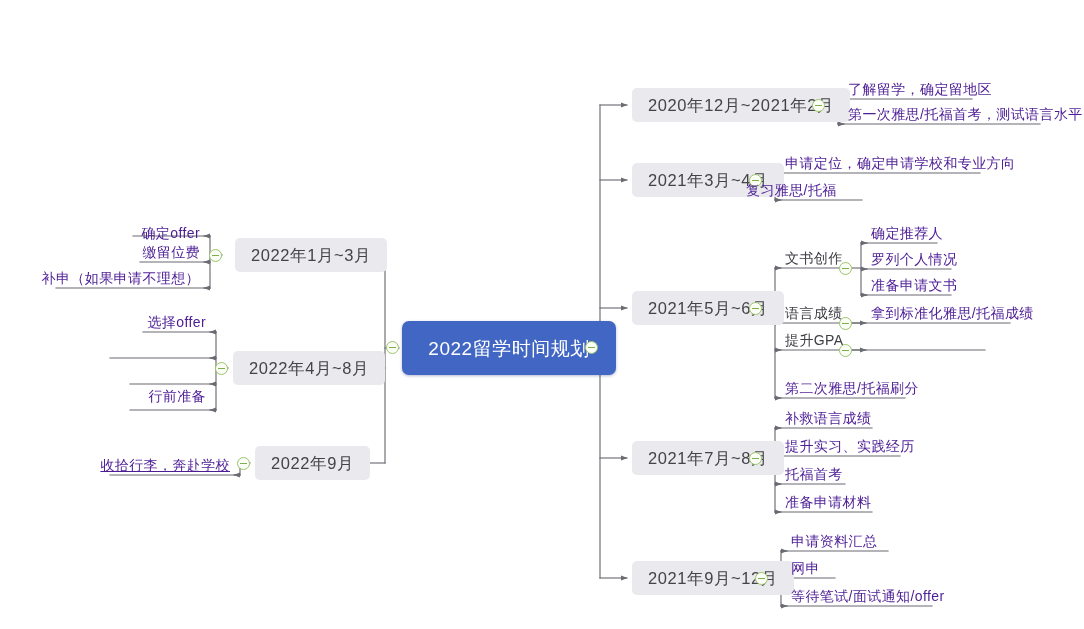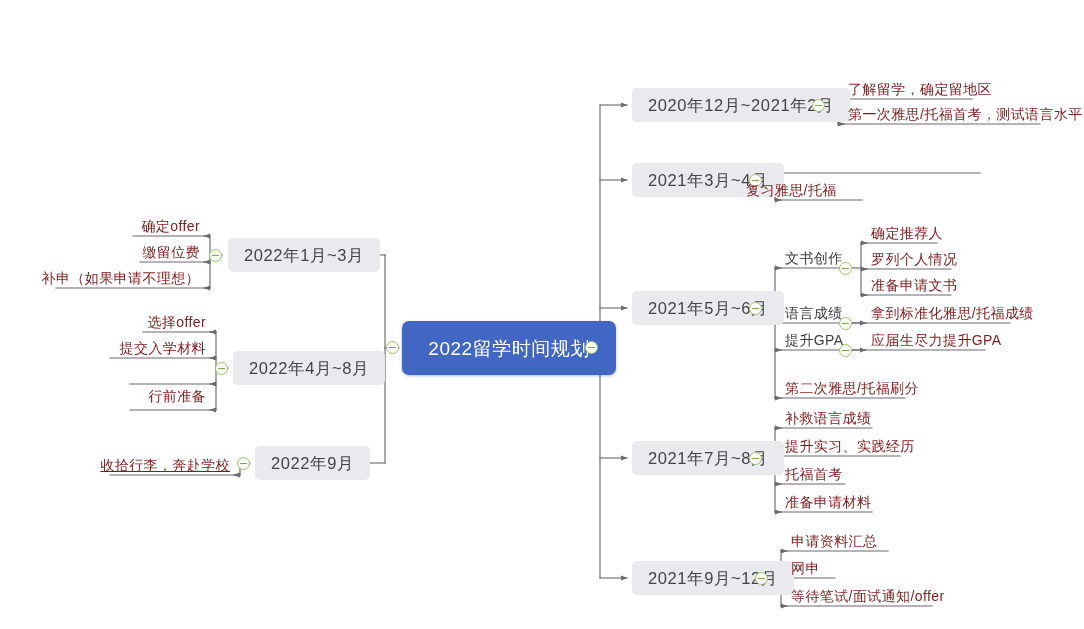--- a/index.html
+++ b/index.html
@@ -57,21 +57,21 @@
     padding: 0 16px;
     height: 34px;
     display: flex;
     align-items: center;
     color: #434349;
   }
 
   .leaf-node {
     font-size: 14px;
     letter-spacing: .4px;
-    color: #7f1d1d;
+    color: #4c1d95;
     height: 21px;
     display: flex;
     align-items: center;
   }
   .leaf-node.right { justify-content: flex-start; }
   .leaf-node.left  { justify-content: flex-end; }
 
   .mid-node {
     font-size: 14px;
     letter-spacing: .4px;
@@ -221,63 +221,62 @@
   <div class="toggle" style="left:585px; top:341px;"></div>
   <div class="toggle" style="left:386px; top:341px;"></div>
 
   <div class="node branch-node" style="left:632px; top:88px;">2020年12月~2021年2月</div>
   <div class="toggle" style="left:812px; top:99px;"></div>
   <div class="node leaf-node right" style="left:848px; top:78px;">了解留学，确定留地区</div>
   <div class="node leaf-node right" style="left:848px; top:103px;">第一次雅思/托福首考，测试语言水平</div>
 
   <div class="node branch-node" style="left:632px; top:163px;">2021年3月~4月</div>
   <div class="toggle" style="left:749px; top:174px;"></div>
+  <div class="node leaf-node right" style="left:785px; top:152px;">申请定位，确定申请学校和专业方向</div>
   <div class="node leaf-node right" style="left:738px; top:179px;margin-left:8px;">复习雅思/托福</div>
 
   <div class="node branch-node" style="left:632px; top:291px;">2021年5月~6月</div>
   <div class="toggle" style="left:749px; top:302px;"></div>
 
   <div class="node mid-node" style="left:785px; top:247px;">文书创作</div>
   <div class="toggle" style="left:839px; top:262px;"></div>
   <div class="node leaf-node right" style="left:871px; top:222px;">确定推荐人</div>
   <div class="node leaf-node right" style="left:871px; top:248px;">罗列个人情况</div>
   <div class="node leaf-node right" style="left:871px; top:274px;">准备申请文书</div>
 
   <div class="node mid-node" style="left:785px; top:302px;">语言成绩</div>
   <div class="toggle" style="left:839px; top:317px;"></div>
   <div class="node leaf-node right" style="left:871px; top:302px;">拿到标准化雅思/托福成绩</div>
 
   <div class="node mid-node" style="left:785px; top:329px;">提升GPA</div>
   <div class="toggle" style="left:839px; top:344px;"></div>
-  <div class="node leaf-node right" style="left:871px; top:329px;">应届生尽力提升GPA</div>
 
   <div class="node leaf-node right" style="left:785px; top:377px;">第二次雅思/托福刷分</div>
 
   <div class="node branch-node" style="left:632px; top:441px;">2021年7月~8月</div>
   <div class="toggle" style="left:749px; top:452px;"></div>
   <div class="node leaf-node right" style="left:785px; top:407px;">补救语言成绩</div>
   <div class="node leaf-node right" style="left:785px; top:435px;">提升实习、实践经历</div>
   <div class="node leaf-node right" style="left:785px; top:463px;">托福首考</div>
   <div class="node leaf-node right" style="left:785px; top:491px;">准备申请材料</div>
 
   <div class="node branch-node" style="left:632px; top:561px;">2021年9月~12月</div>
   <div class="toggle" style="left:755px; top:572px;"></div>
   <div class="node leaf-node right" style="left:791px; top:530px;">申请资料汇总</div>
   <div class="node leaf-node right" style="left:791px; top:557px;">网申</div>
   <div class="node leaf-node right" style="left:791px; top:585px;">等待笔试/面试通知/offer</div>
 
-  <div class="node branch-node" style="left:228px; top:238px;">2022年1月~3月</div>
+  <div class="node branch-node" style="left:235px; top:238px;">2022年1月~3月</div>
   <div class="toggle" style="left:209px; top:249px;"></div>
-  <div class="node leaf-node left" style="left:0px; top:215px; width:200px;">确定offer</div>
+  <div class="node leaf-node left" style="left:0px; top:222px; width:200px;">确定offer</div>
   <div class="node leaf-node left" style="left:0px; top:241px; width:200px;">缴留位费</div>
   <div class="node leaf-node left" style="left:0px; top:267px; width:200px;">补申（如果申请不理想）</div>
 
   <div class="node branch-node" style="left:233px; top:351px;">2022年4月~8月</div>
   <div class="toggle" style="left:215px; top:362px;"></div>
   <div class="node leaf-node left" style="left:0px; top:311px; width:206px;">选择offer</div>
-  <div class="node leaf-node left" style="left:0px; top:337px; width:206px;">提交入学材料</div>
   <div class="node leaf-node left" style="left:0px; top:385px; width:206px;">行前准备</div>
 
   <div class="node branch-node" style="left:255px; top:446px;">2022年9月</div>
   <div class="toggle" style="left:237px; top:457px;"></div>
   <div class="node leaf-node left" style="left:0px; top:454px; width:230px;text-decoration:underline;">收拾行李，奔赴学校</div>
 
 </div>
 
 </body></html>

